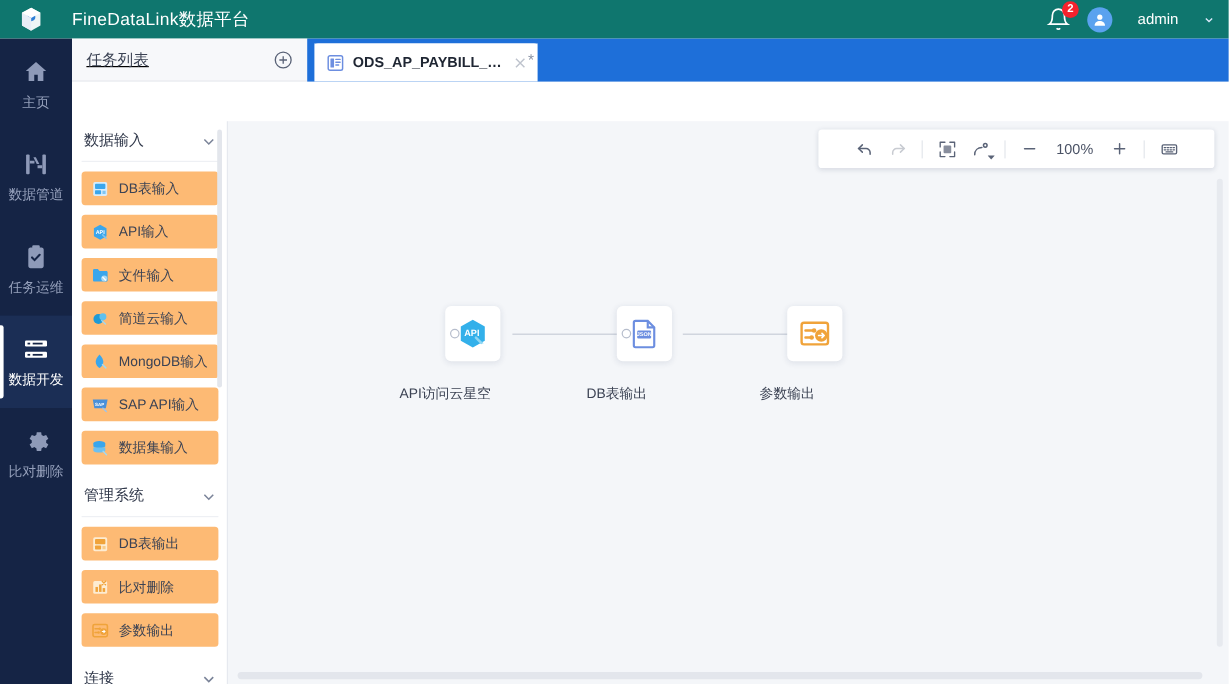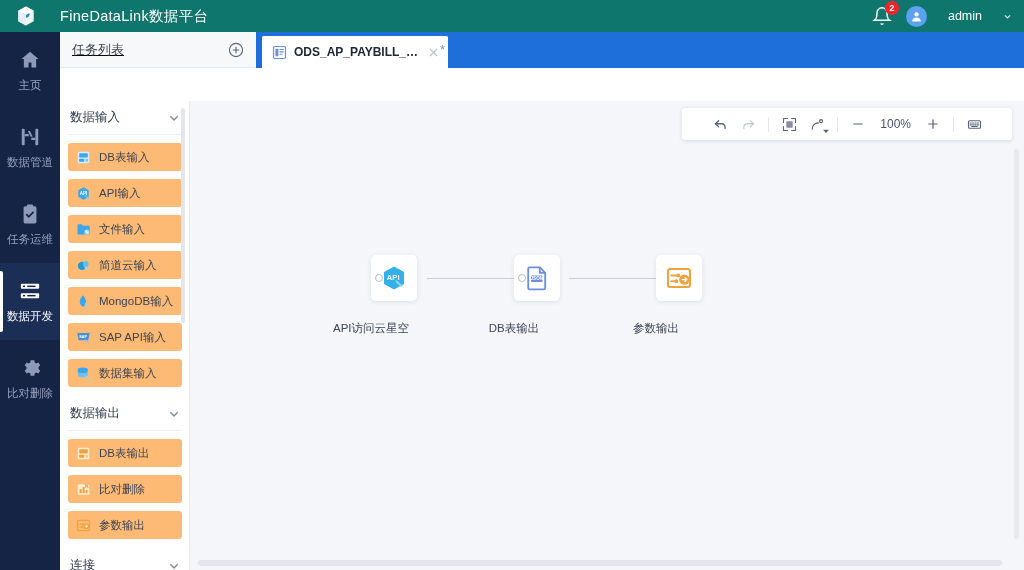--- a/index.html
+++ b/index.html
@@ -367,21 +367,21 @@
             <path d="M1.9 3.5v2.6c0 1 2.4 1.9 5.3 1.9s5.3-.9 5.3-1.9V3.5z" fill="#3aa6ec"></path>
             <path d="M1.9 7.4V10c0 1 2.4 1.9 5.3 1.9s5.3-.9 5.3-1.9V7.4z" fill="#6dc0f0"></path>
             <path d="M10.6 10.8l3 3" stroke="#9fd9f4" stroke-width="1.3" stroke-linecap="round"></path>
           </svg>
           <span class="pal-label">数据集输入</span>
         </div>
       </div>
 
       <div class="pal-group">
         <div class="pal-group-head">
-          <span class="pal-group-title">数据输出</span>
+          <span class="pal-group-title">管理系统</span>
           <svg class="pal-chevron" viewBox="0 0 12 12" fill="none" stroke="#7b8499" stroke-width="1.3">
               <path d="M2.3 4.3 6 8l3.7-3.7"></path>
             </svg>
         </div>
 
         <div class="pal-item">
           <svg class="pal-ico" viewBox="0 0 16 16">
             <rect x="1.8" y="1.8" width="12.4" height="12.4" rx="1.5" fill="#fdecd2"></rect>
             <rect x="3.4" y="3.4" width="9.2" height="4.6" rx=".8" fill="#f0a33a"></rect>
             <rect x="3.4" y="9.2" width="5.4" height="3.4" rx=".6" fill="#f0a33a"></rect>

